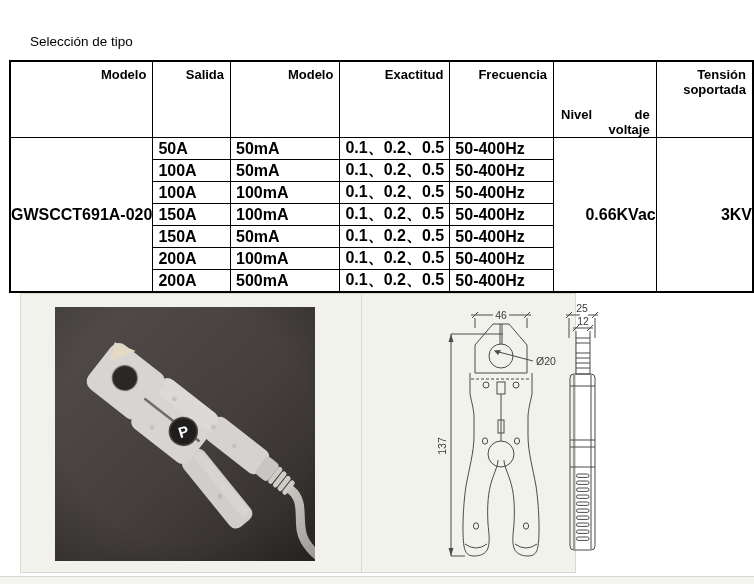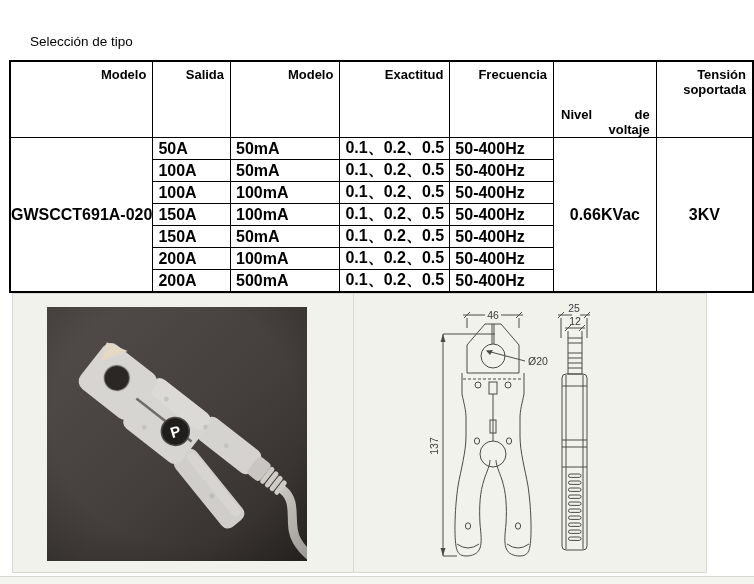--- a/index.html
+++ b/index.html
@@ -38,24 +38,24 @@
     border:1px solid var(--table_border);
     overflow:hidden;white-space:nowrap;
   }
   table.spec thead tr{height:46px;}
   table.spec th{
     font-size:13px;text-align:right;vertical-align:top;
     padding:5px 6px 0 7px;
   }
   table.spec tbody tr{height:21px;}
   table.spec td{font-size:16px;padding:0 0 0 5px;}
-  table.spec td.center{text-align:center;padding:0;vertical-align:middle;}
+  table.spec td.center{text-align:right;padding:0;vertical-align:middle;}
   .h-justify{display:flex;justify-content:space-between;margin-top:40px;}
   .panel{
-    position:absolute;left:12px;top:293px;width:695px;height:280px;
+    position:absolute;left:20px;top:293px;width:556px;height:280px;
     background:var(--panel_bg);border:1px solid var(--panel_border);
     box-sizing:border-box;
   }
   .panel .divider{
     position:absolute;left:340px;top:0;width:1px;height:100%;
     background:var(--panel_border);
   }
   .photo{position:absolute;left:34px;top:13px;}
   .drawing{position:absolute;left:341px;top:0;}
   .dl{stroke:var(--drawing_line);stroke-width:1;fill:none;}

